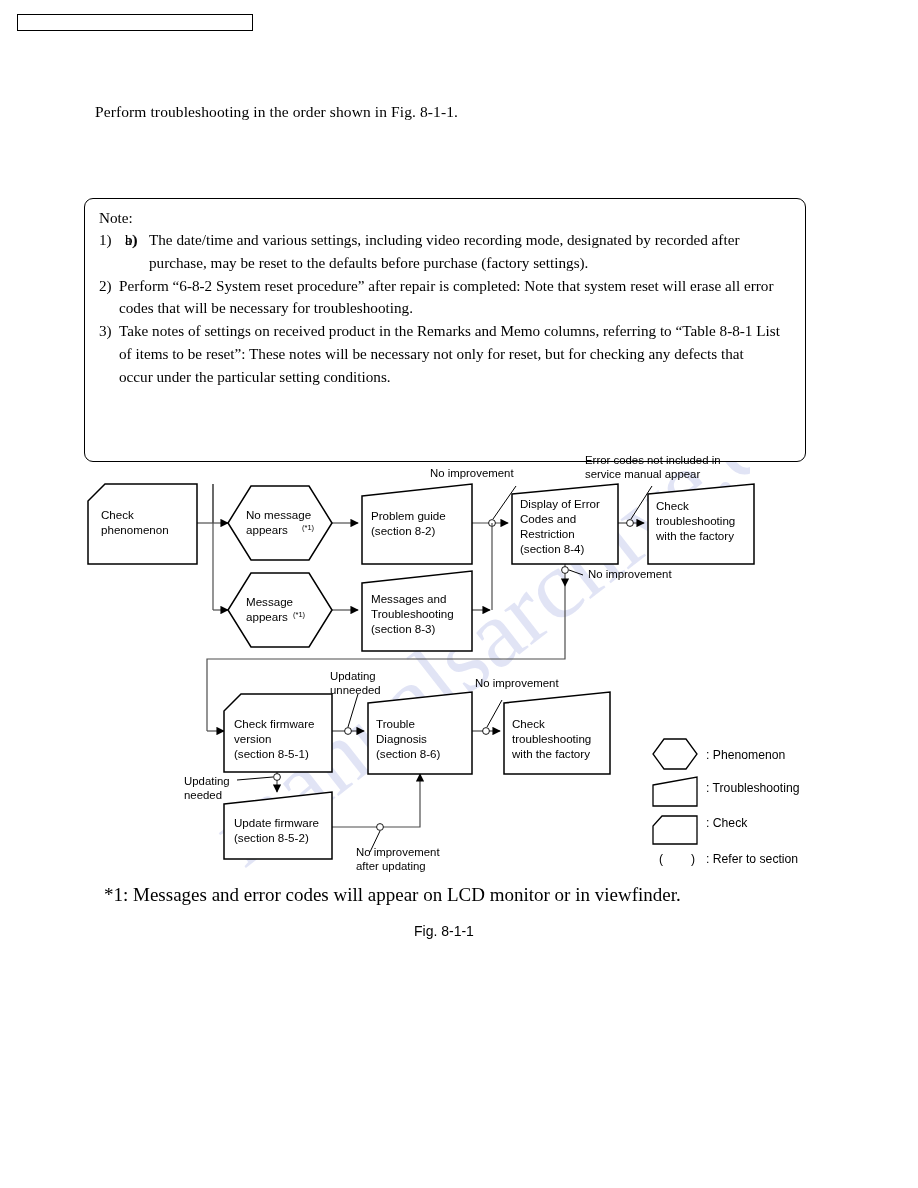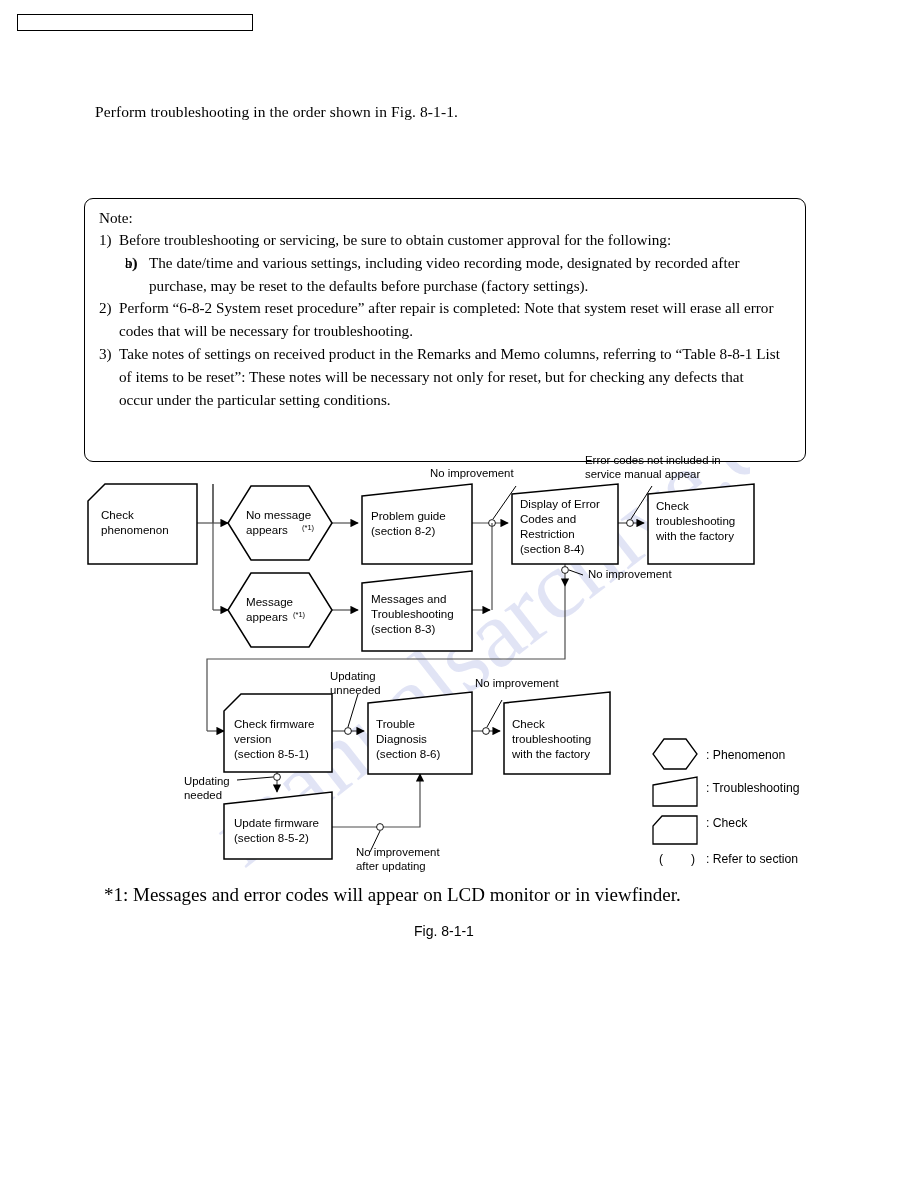--- a/index.html
+++ b/index.html
@@ -187,21 +187,20 @@
   <span style="left: 40px; top: 470px;">manualsarchive.com</span>
 </div>
 
 <div class="intro-line">Perform troubleshooting in the order shown in Fig. 8-1-1.</div>
 
 <div class="note-box">
   <div class="note-title">Note:</div>
 
   <div class="note-item">
     <span class="marker">1)</span>
-    <span>Before troubleshooting or servicing, be sure to obtain customer approval for the following:</span>
   </div>
 
   <div class="note-sub">
     <span class="marker">a)</span>
   </div>
 
   <div class="note-sub">
     <span class="marker">b)</span>
     <span>The date/time and various settings, including video recording mode, designated by recorded after purchase, may be reset to the defaults before purchase (factory settings).</span>
   </div>

